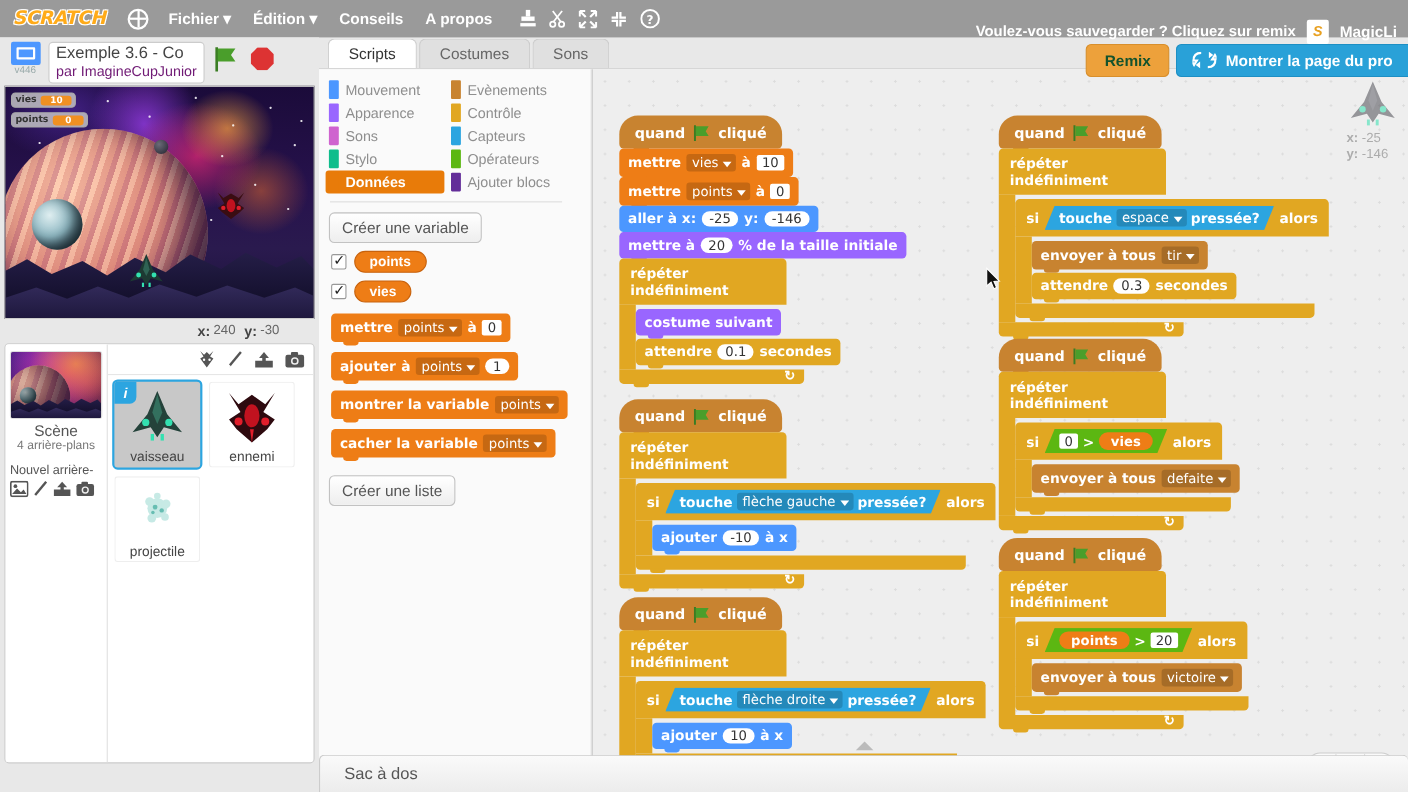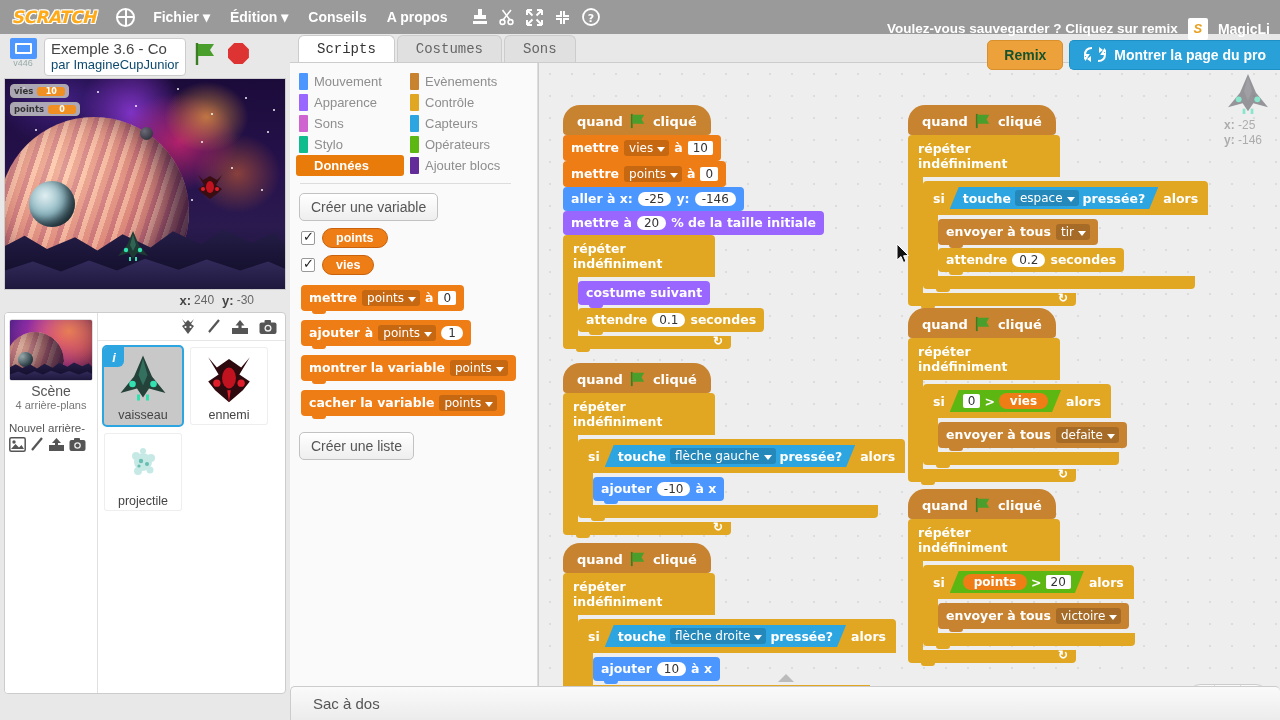--- a/index.html
+++ b/index.html
@@ -112,21 +112,21 @@
   .fs-ver { font-size: 9px; color: #9aa; margin-top: -1px; }
   .title-wrap {
     background: #fff;
     border: 1px solid #ccc;
     border-radius: 4px;
     margin-left: 4px;
     padding: 1px 6px 2px 6px;
     min-width: 136px;
   }
   .proj-title { font-size: 15px; color: #444; line-height: 17px; white-space: nowrap; }
-  .proj-author { font-size: 13px; color: #0c4a6e; line-height: 16px; white-space: nowrap; }
+  .proj-author { font-size: 13px; color: #701a75; line-height: 16px; white-space: nowrap; }
   .green-flag { margin-left: 7px; margin-top: 4px; cursor: pointer; }
   .stop-btn {
     width: 21px; height: 21px;
     background: #d33;
     margin-left: 10px; margin-top: 5px;
     cursor: pointer;
     clip-path: polygon(30% 0, 70% 0, 100% 30%, 100% 70%, 70% 100%, 30% 100%, 0 70%, 0 30%);
   }
 
   
@@ -294,21 +294,21 @@
     background: #2ca5e0;
     border-radius: 3px 0 6px 0;
     color: #fff; font-weight: bold; font-size: 13px;
     display: flex; align-items: center; justify-content: center;
     font-style: italic;
   }
 
   
   #editor { flex: 1; display: flex; flex-direction: column; background: #e8e8e8; }
 
-  .tabbar { height: 28px; display: flex; align-items: flex-end; padding-left: 8px; font-family: Liberation Mono, monospace; }
+  .tabbar { height: 28px; display: flex; align-items: flex-end; padding-left: 8px; }
   .tab {
     padding: 5px 18px 5px 18px;
     font-size: 14px;
     color: #666;
     background: #e0e0e0;
     border: 1px solid #ccc;
     border-bottom: none;
     border-radius: 6px 6px 0 0;
     margin-right: 2px;
     cursor: pointer;
@@ -1087,21 +1087,21 @@
                   </div>
                   <div class="cblk-inner">
                     <div class="cblk-arm"></div>
                     <div class="cblk-body">
                       <div class="blk events">
                         <span>envoyer à tous</span>
                         <span class="dd">tir</span>
                       </div>
                       <div class="blk control">
                         <span>attendre</span>
-                        <span class="inp-rd">0.2</span>
+                        <span class="inp-rd">0.3</span>
                         <span>secondes</span>
                       </div>
                     </div>
                   </div>
                   <div class="cblk-bot" style="width:272px"></div>
                 </div>
               </div>
             </div>
             <div class="cblk-bot" style="width:168px">
               <span class="loop-arrow">↻</span>

